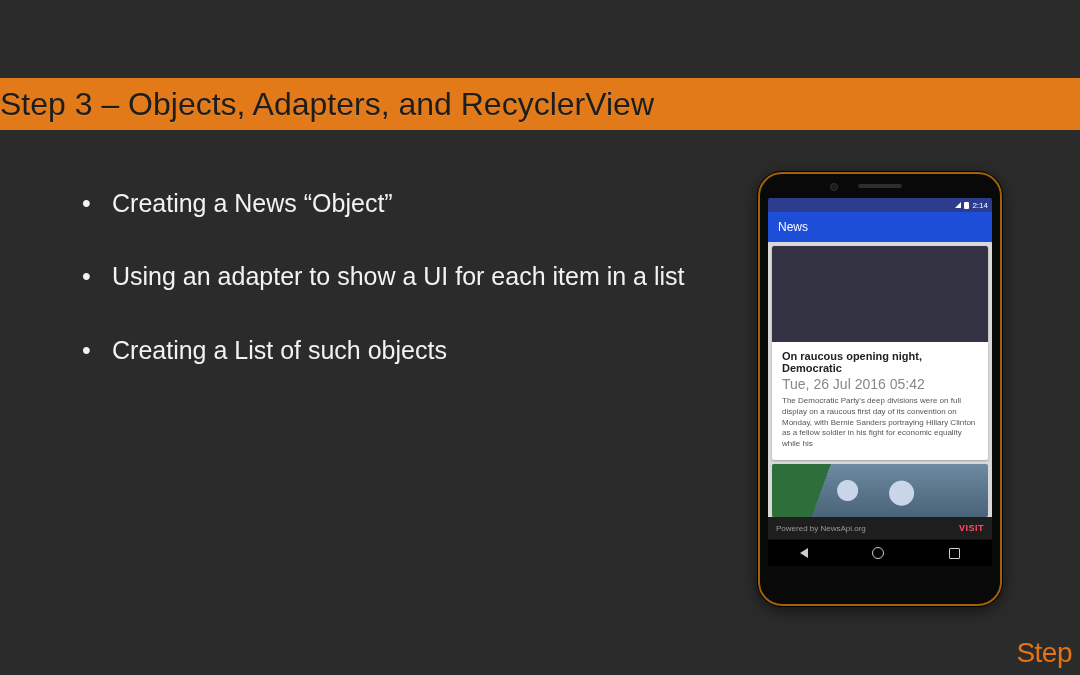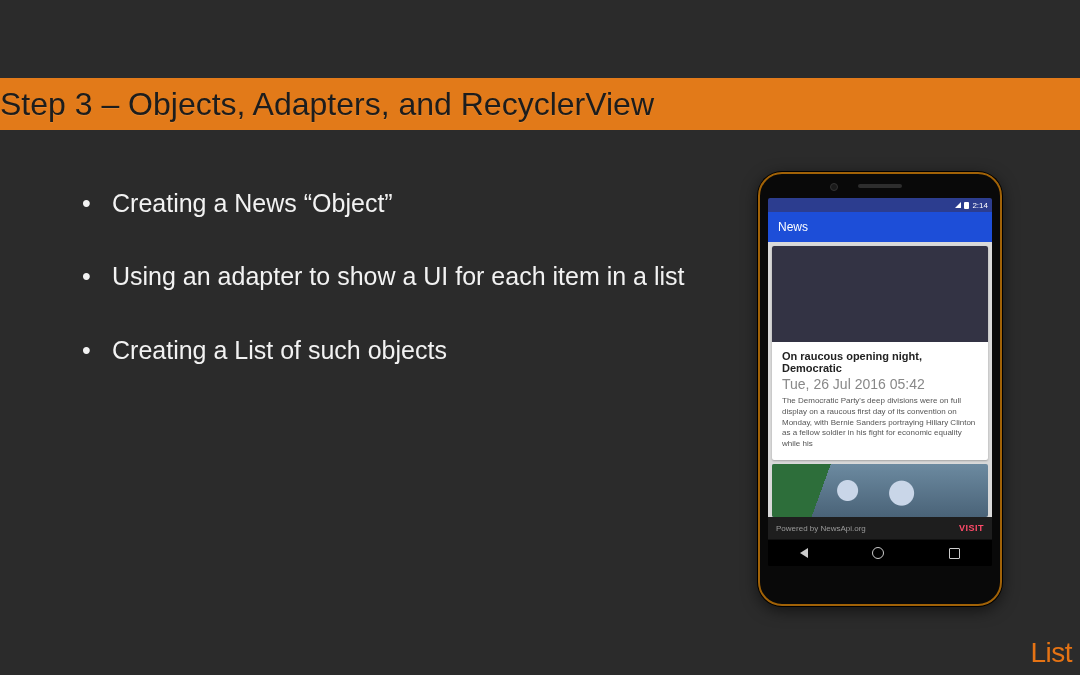--- a/index.html
+++ b/index.html
@@ -284,13 +284,13 @@
       <span class="visit">VISIT</span>
     </div>
     <div class="navbar">
       <div class="navtri"></div>
       <div class="navcircle"></div>
       <div class="navsquare"></div>
     </div>
   </div>
 </div>
 
-<div class="brand">List</div>
+<div class="brand">Step</div>
 
 </body></html>

